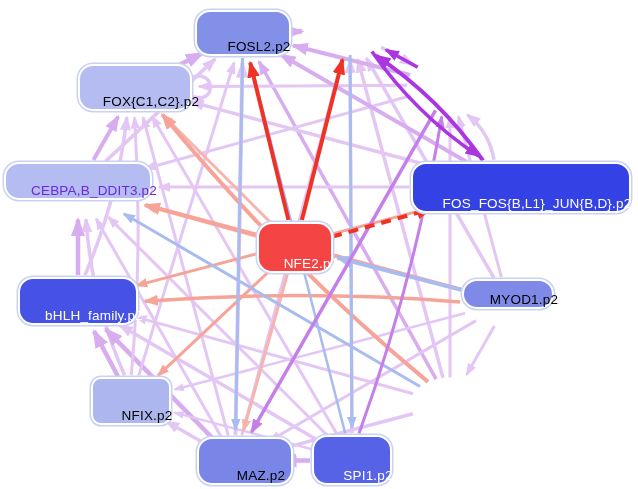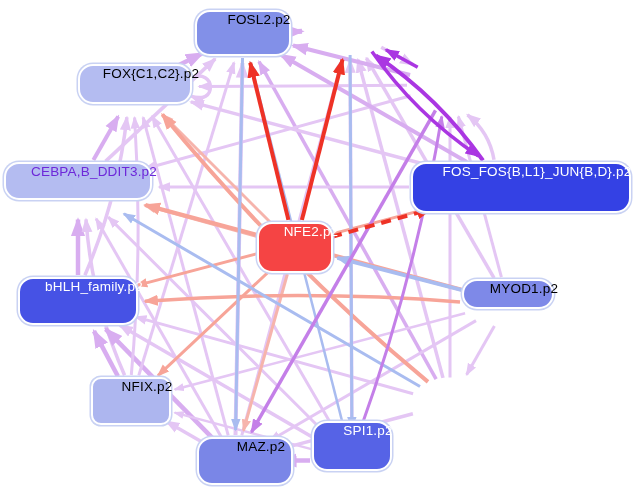--- a/index.html
+++ b/index.html
@@ -6,21 +6,21 @@
   #canvas{
     position:relative;
     width:638px;height:489px;
     background:#ffffff;
     overflow:hidden;
     font-family:"Liberation Sans", sans-serif;
   }
   #edges-svg{position:absolute;left:0;top:0;width:638px;height:489px;}
   .node{
     position:absolute;
-    display:flex;align-items:flex-start;justify-content:center;
+    display:flex;align-items:flex-end;justify-content:center;
     border-radius:15px;
     border:2.5px solid #ffffff;
     box-shadow:0 0 0 1.5px #c9d2f3;
     font-size:13.5px;
     letter-spacing:0.2px;
     box-sizing:border-box;
     cursor:pointer;
     white-space:nowrap;
     user-select:none;
     padding-left:32px;
@@ -118,21 +118,21 @@
       <path d="M 371.9 51.5 Q 415.3 113.7 478.4 156.0" fill="none" stroke="#aa36e2" stroke-width="3.5" marker-end="url(#arr-strong_purple)"></path>
       <path d="M 607 178 C 634 167, 634 207, 608 196" fill="none" stroke="#aa36e2" stroke-width="3.5" marker-end="url(#arr-strong_purple)"></path>
       <path d="M 288.4 219.9 Q 269.3 141.3 250.2 62.7" fill="none" stroke="#ee3226" stroke-width="4" marker-end="url(#arr-red)"></path>
       <path d="M 301.9 219.9 Q 322.2 139.8 342.5 59.6" fill="none" stroke="#ee3226" stroke-width="4" marker-end="url(#arr-red)"></path>
       <path d="M 332.1 236.7 Q 381.8 222.8 431.6 208.9" fill="none" stroke="#ee3226" stroke-width="4" stroke-dasharray="10 7" marker-end="url(#arr-red)"></path>
     </svg>
 
 <div class="node" style="left: 195px; top: 10px; width: 96px; height: 46px; background: rgb(130, 144, 232); color: rgb(0, 0, 0);">
       <span>FOSL2.p2</span>
     </div>
-    <div class="node" style="left: 78px; top: 63.5px; width: 114px; height: 40px; background: rgb(180, 188, 241); color: rgb(0, 0, 0);">
+    <div class="node" style="left: 78px; top: 63.5px; width: 114px; height: 47px; background: rgb(180, 188, 241); color: rgb(0, 0, 0);">
       <span>FOX{C1,C2}.p2</span>
     </div>
     <div class="node" style="left: 4px; top: 161.5px; width: 148px; height: 38px; background: rgb(180, 188, 241); color: #6d28d9;">
       <span>CEBPA,B_DDIT3.p2</span>
     </div>
     <div class="node" style="left: 411px; top: 161.5px; width: 220px; height: 51px; background: rgb(52, 65, 228); color: rgb(255, 255, 255);">
       <span>FOS_FOS{B,L1}_JUN{B,D}.p2</span>
     </div>
     <div class="node" style="left: 257px; top: 221.5px; width: 76px; height: 51px; background: rgb(245, 68, 68); color: rgb(255, 255, 255);">
       <span>NFE2.p2</span>
@@ -142,16 +142,16 @@
     </div>
     <div class="node" style="left: 462px; top: 279px; width: 92px; height: 30px; background: rgb(126, 137, 232); color: rgb(0, 0, 0);">
       <span>MYOD1.p2</span>
     </div>
     <div class="node" style="left: 91px; top: 377px; width: 80px; height: 48px; background: rgb(173, 182, 239); color: rgb(0, 0, 0); border-radius: 10px;">
       <span>NFIX.p2</span>
     </div>
     <div class="node" style="left: 197px; top: 437px; width: 96px; height: 48px; background: rgb(122, 134, 231); color: rgb(0, 0, 0);">
       <span>MAZ.p2</span>
     </div>
-    <div class="node" style="left: 312px; top: 421px; width: 80px; height: 50px; background: rgb(86, 99, 230); color: rgb(255, 255, 255);">
+    <div class="node" style="left: 312px; top: 435px; width: 80px; height: 50px; background: rgb(86, 99, 230); color: rgb(255, 255, 255);">
       <span>SPI1.p2</span>
     </div>
   </div>
 
 </body></html>

